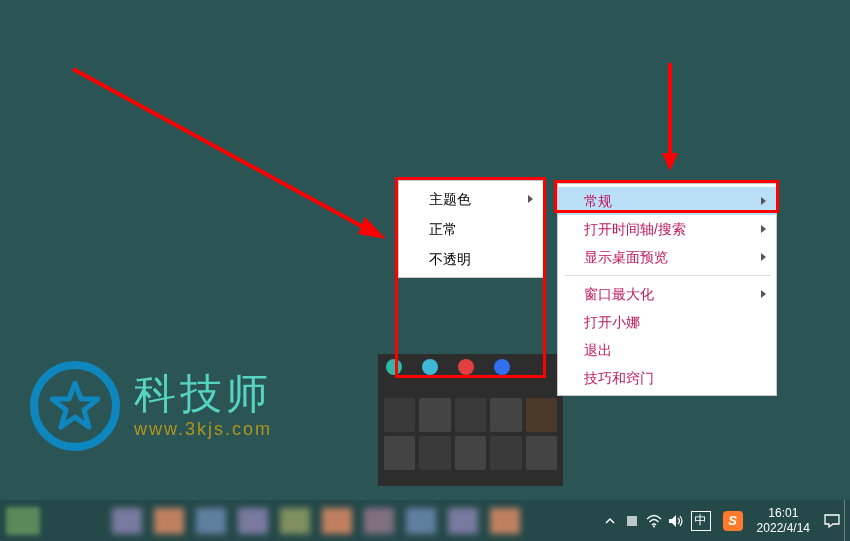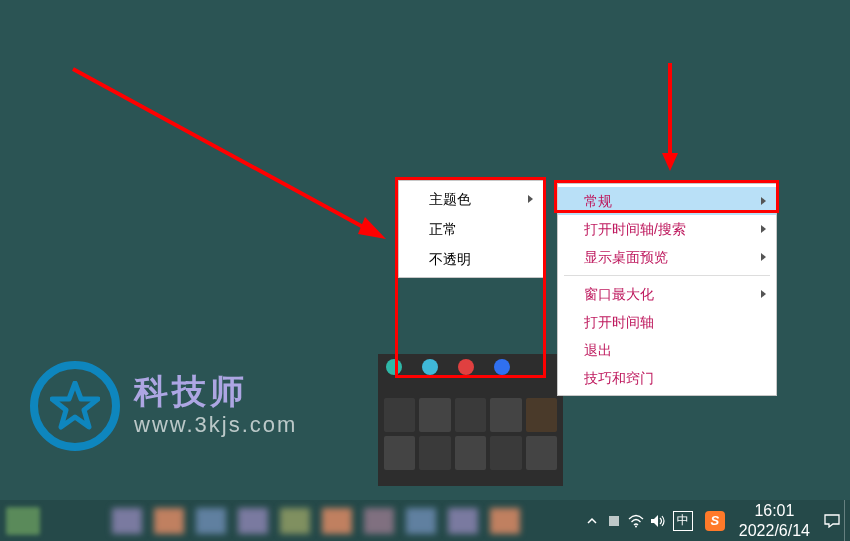--- a/index.html
+++ b/index.html
@@ -12,22 +12,22 @@
 
 .red-box-left { position: absolute; left: 395px; top: 177px; width: 151px; height: 201px; border: 3px solid #f00; z-index: 15; pointer-events: none; }
 .red-box-right { position: absolute; left: 554px; top: 180px; width: 225px; height: 33px; border: 3px solid #f00; z-index: 15; pointer-events: none; }
 
 
 .logo-wrap { position: absolute; left: 30px; top: 361px; display: flex; align-items: center; opacity: 0.85; }
 .logo-circle { width: 90px; height: 90px; border-radius: 50%; border: 8px solid #0a8fd1; position: relative; display: flex; align-items: center; justify-content: center; }
 .logo-star { position: relative; width: 50px; height: 50px; }
 .logo-star svg { width: 50px; height: 50px; }
 .logo-text { margin-left: 14px; }
-.logo-title { color: #c4b5fd; font-size: 34px; font-weight: 700; letter-spacing: 4px; line-height: 1; }
-.logo-sub { color: #ffffff; font-size: 22px; letter-spacing: 2px; margin-top: 4px; opacity: 0.8; }
+.logo-title { color: #5eead4; font-size: 42px; font-weight: 400; letter-spacing: 4px; line-height: 1; }
+.logo-sub { color: #eab308; font-size: 18px; letter-spacing: 2px; margin-top: 4px; opacity: 0.8; }
 
 
 .icon-panel { position: absolute; left: 378px; top: 354px; width: 185px; height: 132px; background: #2d2d2d; display: grid; grid-template-columns: repeat(5,1fr); grid-auto-rows: 34px; gap: 4px; padding: 6px; z-index: 1; }
 .icon-panel .tile { background: #3a3a3a; border-radius: 2px; }
 .icon-panel .tile.c1 { background: #444; }
 .icon-panel .tile.c2 { background: #4a3a2a; }
 .icon-panel .tile.blank { background: transparent; }
 .icon-row-top { position: absolute; left: 378px; top: 359px; width: 185px; height: 20px; display: flex; gap: 20px; padding-left: 8px; z-index: 2; }
 .icon-row-top .dot { width: 16px; height: 16px; border-radius: 50%; }
 .d-teal { background: #2fb8a8; } .d-cyan { background: #3fb8d8; } .d-red { background: #e04040; } .d-blue { background: #3070f0; }
@@ -56,21 +56,21 @@
 .task-blur-b5 { width: 30px; height: 26px; background: #809060; filter: blur(3px); margin: 0 6px; }
 .task-blur-b6 { width: 30px; height: 26px; background: #807080; filter: blur(3px); margin: 0 6px; }
 .spacer { flex: 1; }
 
 
 .tray { display: flex; align-items: center; color: #fff; height: 100%; }
 .tray-icon { width: 22px; height: 41px; display: flex; align-items: center; justify-content: center; }
 .tray-chev { font-size: 12px; }
 .ime-box { width: 20px; height: 20px; border: 1px solid #fff; display: flex; align-items: center; justify-content: center; font-size: 12px; margin: 0 4px; }
 .sogou { width: 20px; height: 20px; background: #ff7a2a; border-radius: 4px; display: flex; align-items: center; justify-content: center; color: #fff; font-size: 13px; font-style: italic; font-weight: 700; margin: 0 8px; }
-.clock { margin: 0 10px 0 6px; text-align: center; font-size: 16px; line-height: 1.25; }
+.clock { margin: 0 10px 0 6px; text-align: center; font-size: 12px; line-height: 1.25; }
 .notif { width: 24px; height: 41px; display: flex; align-items: center; justify-content: center; }
 .show-desktop { width: 6px; height: 41px; border-left: 1px solid rgba(255,255,255,0.3); }
 </style>
 </head>
 <body>
 
 <svg class="arrow-1" viewBox="0 0 340 195">
   <line x1="5" y1="5" x2="308" y2="170" stroke="#ff0000" stroke-width="4"></line>
   <polygon points="318,175 297,153 290,170" fill="#ff0000"></polygon>
 </svg>
@@ -125,21 +125,21 @@
   <div class="submenu-item"><span>正常</span></div>
   <div class="submenu-item"><span>不透明</span></div>
 </div>
 
 <div class="menu">
   <div class="menu-item highlight has-arrow"><span>常规</span></div>
   <div class="menu-item has-arrow"><span>打开时间轴/搜索</span></div>
   <div class="menu-item has-arrow"><span>显示桌面预览</span></div>
   <div class="menu-sep"></div>
   <div class="menu-item has-arrow"><span>窗口最大化</span></div>
-  <div class="menu-item"><span>打开时间轴</span></div>
+  <div class="menu-item"><span>打开小娜</span></div>
   <div class="menu-item"><span>退出</span></div>
   <div class="menu-item"><span>技巧和窍门</span></div>
 </div>
 
 <div class="taskbar">
   <div class="task-left">
     <div class="start-btn">
       <div class="task-blur-block" style="background:#5a8a5a"></div>
     </div>
     <div class="task-blur-block" style="width:48px;background:transparent"></div>
@@ -179,21 +179,21 @@
         </svg>
     </div>
     <div class="ime-box">
         <span>中</span>
       </div>
     <div class="sogou">
         <span>S</span>
       </div>
     <div class="clock">
       <div>16:01</div>
-      <div>2022/6/14</div>
+      <div>2022/4/14</div>
     </div>
     <div class="notif">
       <svg width="16" height="14" viewBox="0 0 16 14">
           <path d="M1 1 L15 1 L15 10 L9 10 L5 13 L5 10 L1 10 Z" fill="none" stroke="#fff" stroke-width="1.3"></path>
         </svg>
     </div>
     <div class="show-desktop"></div>
   </div>
 </div>
 

